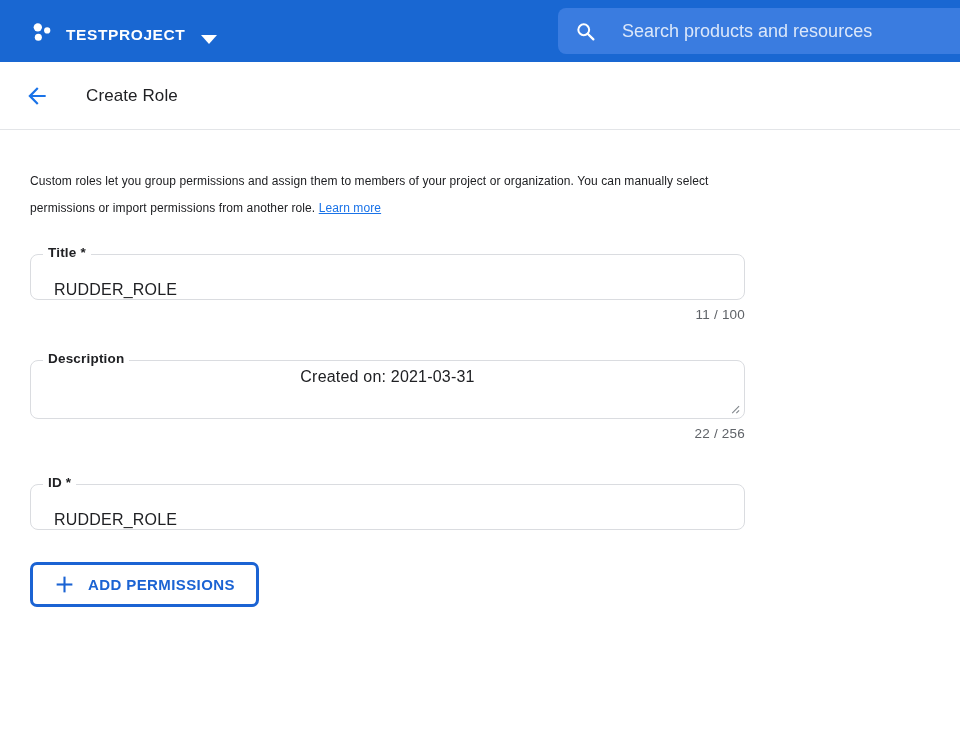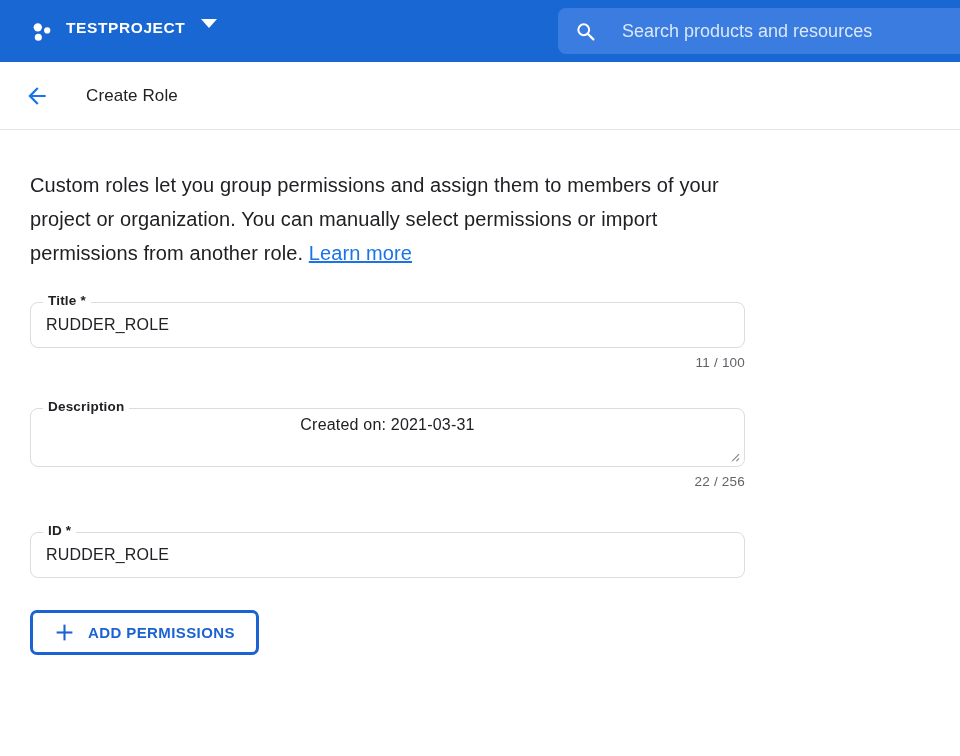--- a/index.html
+++ b/index.html
@@ -19,21 +19,21 @@
     background:#fff;color:var(--text-primary);
     position:relative;
   }
 
   
   .topbar{
     position:relative;height:62px;background:var(--topbar-bg);
     display:flex;align-items:center;overflow:hidden;
   }
   .project-switcher{
-    display:flex;align-items:flex-start;margin-left:30px;cursor:pointer;
+    display:flex;align-items:flex-end;margin-left:30px;cursor:pointer;
   }
   .logo-icon{width:25px;height:25px;display:block;}
   .project-name{
     color:#fff;font-size:15.5px;font-weight:700;letter-spacing:.6px;
     margin-left:11px;
   }
   .topbar-caret{
     width:0;height:0;margin-left:16px;
     border-left:8px solid transparent;border-right:8px solid transparent;
     border-top:9px solid #fff;
@@ -61,32 +61,32 @@
   }
   .back-button svg{width:26px;height:26px;}
   .page-title{
     font-size:17px;font-weight:400;color:var(--text-primary);
     margin-left:36px;letter-spacing:.1px;
   }
 
   
   .content{padding:0 30px;}
   .intro{
-    margin-top:38px;width:714px;font-size:20px;line-height:34px;
+    margin-top:38px;width:714px;font-size:12px;line-height:27px;
     color:var(--text-primary);letter-spacing:.1px;
   }
   .intro a{
     color:var(--accent-blue);text-decoration:underline;cursor:pointer;
   }
 
   .field{
     position:relative;width:715px;border:1px solid var(--border-gray);
     border-radius:8px;background:#fff;
   }
-  .field.single{height:46px;display:flex;align-items:center;}
+  .field.single{height:46px;display:flex;align-items:flex-end;padding-left:8px;}
   .field.multi{height:59px;}
   .field-label{
     position:absolute;top:-10px;left:12px;background:#fff;padding:0 5px;
     font-size:13.5px;font-weight:700;color:var(--text-primary);
     letter-spacing:.2px;white-space:nowrap;
   }
   .field-value{
     padding:0 15px;font-size:16px;color:var(--text-primary);
     letter-spacing:.2px;
   }

